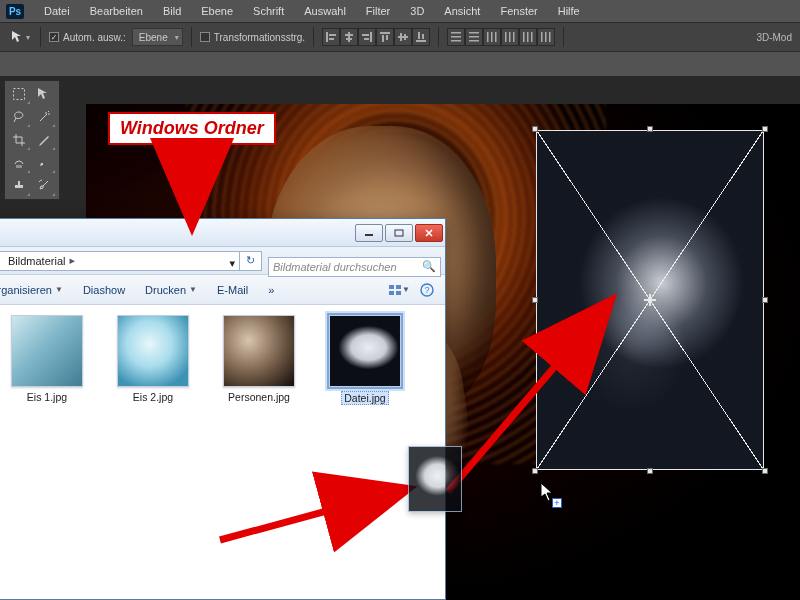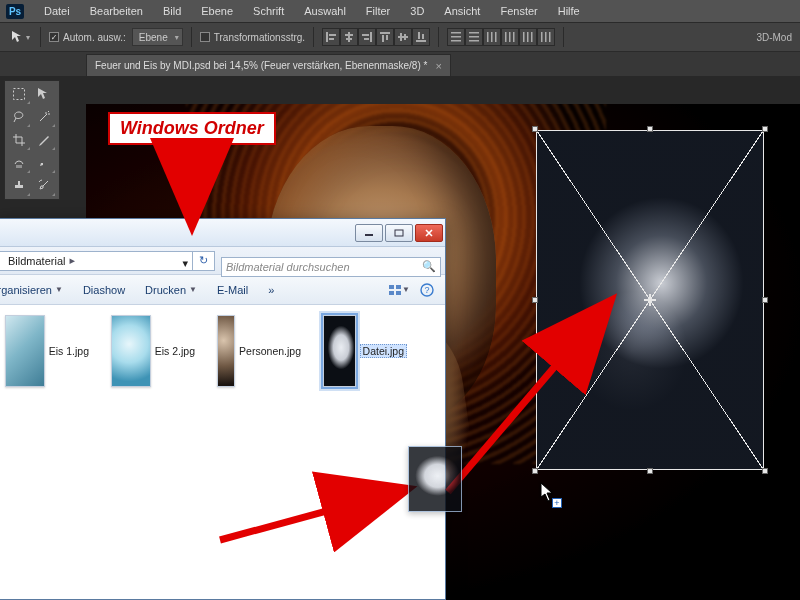--- a/index.html
+++ b/index.html
@@ -82,30 +82,30 @@
 .explorer{position:absolute;left:-6px;top:218px;width:452px;height:382px;background:#fff;border:1px solid #5a7aa0;box-shadow:0 4px 18px rgba(0,0,0,.45);z-index:5;font-size:11px;color:#222;}
 .exp-title{height:28px;background:linear-gradient(#f4f8fd,#dbe7f5);display:flex;justify-content:flex-end;align-items:center;padding:0 2px;border-bottom:1px solid #b9c9dd;}
 .winbtn{width:28px;height:18px;margin-left:2px;border:1px solid #7a8aa0;background:linear-gradient(#f7fafd,#d7e2ef);display:flex;align-items:center;justify-content:center;border-radius:2px;}
 .winbtn svg{display:block}
 .winbtn.close{background:linear-gradient(#ef6a5a,#c83b28);border-color:#a32c1d;}
 .exp-addr{height:28px;background:linear-gradient(#eef3fa,#e2eaf4);display:flex;align-items:center;padding:0 4px;border-bottom:1px solid #c6d2e2;}
 .crumb{height:20px;border:1px solid #9db2cc;background:#fff;display:flex;align-items:flex-end;flex:1;min-width:0;}
 .crumb-seg{padding:0 6px 0 8px;display:flex;align-items:center;gap:4px;height:100%;}
 .crumb-seg .ch{color:#556;}
 .crumb-ref{width:22px;height:20px;border:1px solid #9db2cc;border-left:none;background:#fff;display:flex;align-items:center;justify-content:center;color:#2a5ca8;}
-.searchbox{width:220px;height:20px;border:1px solid #9db2cc;background:#fff;margin-left:6px;display:flex;align-items:center;padding:0 4px;color:#888;font-style:italic;gap:6px;margin-top:12px;}
+.searchbox{width:173px;height:20px;border:1px solid #9db2cc;background:#fff;margin-left:6px;display:flex;align-items:center;padding:0 4px;color:#888;font-style:italic;gap:6px;margin-top:12px;}
 .searchbox .mag{color:#3a6cae;font-style:normal;margin-left:auto;}
 .exp-tool{height:30px;background:linear-gradient(#f6f9fc,#e4ecf5);border-bottom:1px solid #c6d2e2;display:flex;align-items:center;padding:0 6px;gap:4px;color:#1a3d6e;}
 .tbtn{padding:0 8px;height:22px;display:flex;align-items:center;gap:3px;}
 .tbtn .dd{font-size:8px;color:#556;}
 .tspace{flex:1}
 .ticon{width:24px;height:22px;display:flex;align-items:center;justify-content:center;color:#3a6cae;}
 .exp-body{position:relative;height:calc(100% - 86px);background:#fff;overflow:hidden;padding:6px 2px;}
 .thumbs{display:flex;flex-wrap:wrap;gap:14px 22px;align-content:flex-start;padding:4px 8px;}
-.fitem{width:84px;display:flex;flex-direction:row;align-items:center;gap:4px;}
+.fitem{width:84px;display:flex;flex-direction:column;align-items:center;gap:4px;}
 .fitem .thumb{width:72px;height:72px;border:1px solid #c3cedd;background:#0a0a0c;box-shadow:0 1px 2px rgba(0,0,0,.18);}
 .fitem .cap{font-size:10.5px;text-align:center;color:#222;white-space:nowrap;}
 .fitem.sel .thumb{outline:2px solid #7aa7e0;box-shadow:0 0 0 4px rgba(120,165,224,.35);}
 .fitem.sel .cap{background:#cfe3ff;border:1px dotted #6f97cf;padding:0 2px;}
 .th-ice1{background:linear-gradient(135deg,#cfe7ef 0%,#7fb6c8 45%,#3f7d96 100%)!important;}
 .th-ice2{background:radial-gradient(circle at 45% 40%,#e7f6fb 0%,#a8dcec 40%,#3e93b5 80%)!important;}
 .th-fire1{background:radial-gradient(ellipse at 50% 70%,#ffd070 0%,#ff7a18 40%,#3a0f04 85%)!important;}
 .th-fire2{background:
  linear-gradient(#120804,#120804),
  repeating-linear-gradient(0deg,#ff9a2a 0 8px,#1a0a04 8px 18px)!important;background-blend-mode:multiply!important;}
@@ -247,26 +247,20 @@
             <rect x="1" y="1" width="1.5" height="10" fill="#aaa"></rect>
             <rect x="5" y="1" width="1.5" height="10" fill="#aaa"></rect>
             <rect x="9" y="1" width="1.5" height="10" fill="#aaa"></rect>
           </svg>
         </span>
   </div>
   <div class="opt-sep"></div>
   <span style="margin-left:auto;color:#bbb">3D-Mod</span>
  </div>
 
- <div class="ps-tabbar">
-  <div class="ps-tab">
-   <span>Feuer und Eis by MDI.psd bei 14,5% (Feuer verstärken, Ebenenmaske/8) *</span>
-   <span class="x">×</span>
-  </div>
- </div>
 
  <div class="ps-tools">
   <div class="ps-tool">
         <svg width="14" height="14">
           <rect x="1.5" y="1.5" width="11" height="11" fill="none" stroke="#ccc" stroke-dasharray="2 2"></rect>
         </svg>
         <span class="tri"></span>
       </div>
   <div class="ps-tool">
         <svg width="14" height="14">

